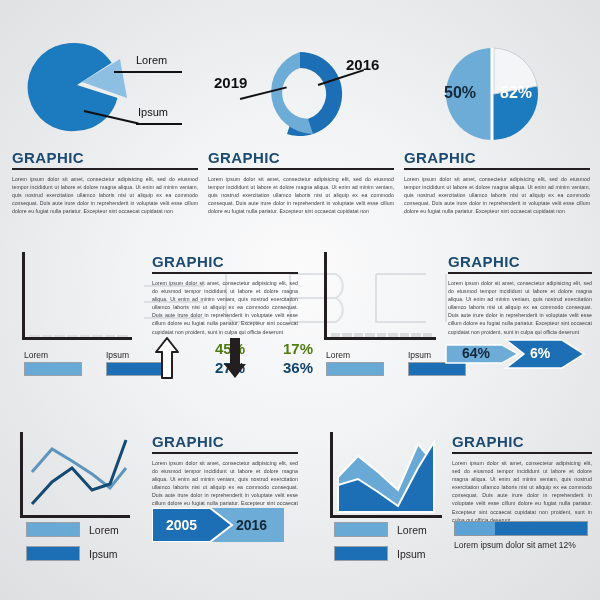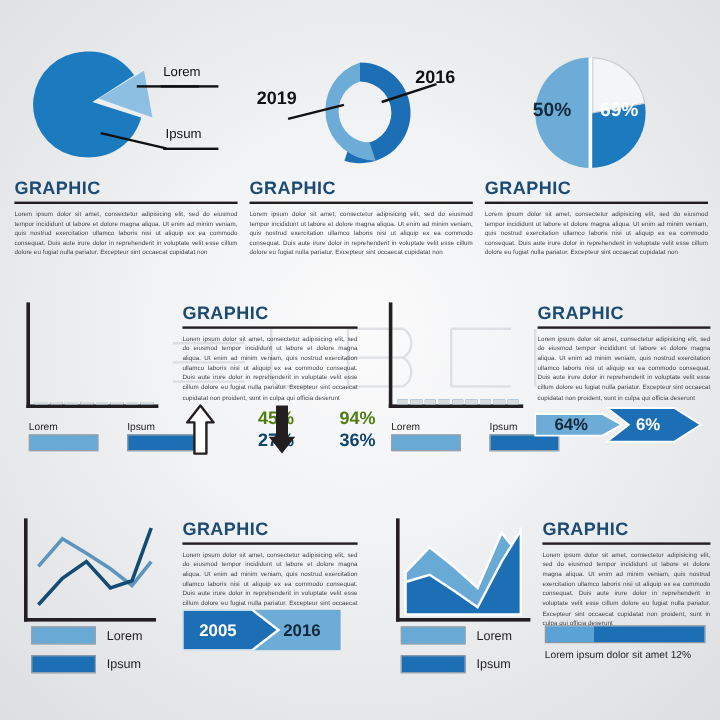--- a/index.html
+++ b/index.html
@@ -129,21 +129,21 @@
   <div class="panel" style="left:404px;top:38px;width:186px;height:110px;">
     <svg width="186" height="110" viewBox="0 0 186 110">
       <g transform="translate(88,56)">
         <path d="M0 -46 A46 46 0 1 0 0 46 Z" fill="#6cacd7"></path>
         <path d="M0 46 A46 46 0 0 0 44.8 -10.4 L0 0 Z" fill="#1c7abf"></path>
         <path d="M2 -46 A46 46 0 0 1 45.4 -8 L2 0 Z" fill="#f4f5f6" stroke="#c9ced3" stroke-width="1"></path>
         <line x1="0" y1="-46" x2="0" y2="46" stroke="#ffffff" stroke-width="3"></line>
       </g>
     </svg>
     <span class="leaderlabel" style="left:40px;top:46px;font-size:16px;font-weight:bold;color:#12293b;">50%</span>
-    <span class="leaderlabel" style="left:96px;top:46px;font-size:16px;font-weight:bold;color:#ffffff;">69%</span>
+    <span class="leaderlabel" style="left:96px;top:46px;font-size:16px;font-weight:bold;color:#ffffff;">82%</span>
   </div>
 
   <div class="panel" style="left:404px;top:150px;width:186px;">
     <div class="gtitle">GRAPHIC</div>
     <div class="grule"></div>
     <div class="gbody">Lorem ipsum dolor sit amet, consectetur adipisicing elit, sed do eiusmod tempor incididunt ut labore et dolore magna aliqua. Ut enim ad minim veniam, quis nostrud exercitation ullamco laboris nisi ut aliquip ex ea commodo consequat. Duis aute irure dolor in reprehenderit in voluptate velit esse cillum dolore eu fugiat nulla pariatur. Excepteur sint occaecat cupidatat non</div>
   </div>
 
   <div class="axisbox" style="left:22px;top:252px;width:110px;height:88px;">
     <div class="axis-v"></div>
@@ -200,21 +200,21 @@
       <span class="n-light">45%</span>
       <span class="n-dark">27%</span>
     </div>
   </div>
 
   <div class="statrow" style="left:222px;top:336px;">
     <svg width="26" height="44" viewBox="0 0 26 44">
       <path d="M13 42 L24 28 H18 V2 H8 V28 H2 Z" fill="#231f20"></path>
     </svg>
     <div class="statnums">
-      <span class="n-light">94%</span>
+      <span class="n-light">17%</span>
       <span class="n-dark">36%</span>
     </div>
   </div>
 
   <div class="axisbox" style="left:324px;top:252px;width:112px;height:88px;z-index:2;">
     <div class="axis-v"></div>
     <div class="axis-h"></div>
     <div class="bars" id="bars-stacked">
         <div class="bar">
           <div class="seg-dark" style="height: 48%;"></div>

